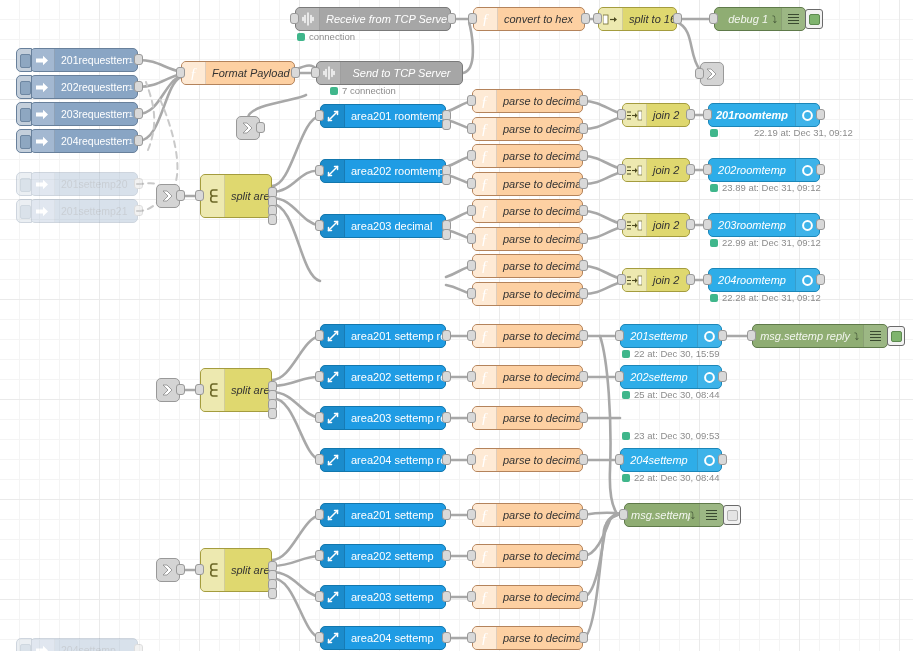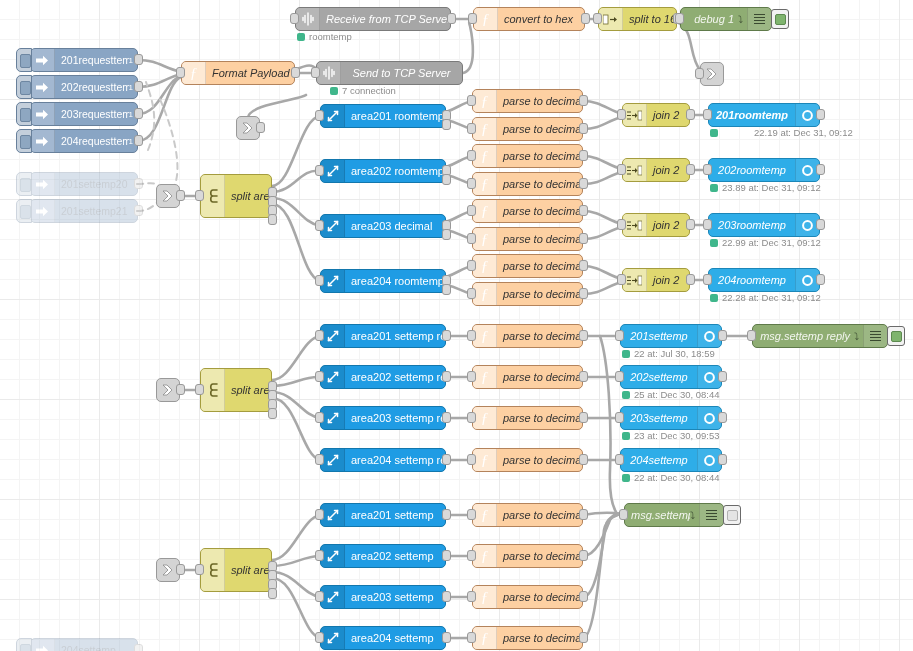--- a/index.html
+++ b/index.html
@@ -253,21 +253,21 @@
             <path d="M1 5.5v3"></path>
             <path d="M11 5.5v3"></path>
           </g>
         </svg>
     </div>
     <div class="lbl">Receive from TCP Server</div>
     <div class="port out"></div>
   </div>
   <div class="status" style="left:297px; top:31px;">
     <span class="dot"></span>
-    <span>roomtemp</span>
+    <span>connection</span>
   </div>
 
   <div class="node n-func" style="left:473px; top:7px; width:112px;">
     <div class="port in"></div>
     <div class="icon">
       <span style="font-family:'Liberation Serif',serif; font-style:italic; font-size:15px; color:#fff; line-height:1;">ƒ</span>
     </div>
     <div class="lbl">convert to hex</div>
     <div class="port out"></div>
   </div>
@@ -278,21 +278,21 @@
       <svg class="gl" width="15" height="11" viewBox="0 0 15 11">
           <rect x="0" y="1" width="5" height="9" fill="#fff" stroke="#6f6a2a" stroke-width="0.8"></rect>
           <path d="M7 5.5h4" stroke="#4d4a20" stroke-width="1.2"></path>
           <path d="M11 3l3 2.5-3 2.5z" fill="#4d4a20"></path>
         </svg>
     </div>
     <div class="lbl">split to 16</div>
     <div class="port out"></div>
   </div>
 
-  <div class="node n-green" style="left:680px; top:7px; width:92px;justify-content:space-between;">
+  <div class="node n-green" style="left:714px; top:7px; width:92px;justify-content:space-between;">
     <div class="port in"></div>
     <div class="lbl">debug 1</div>
     <span style="color:#3e4f33;font-size:10px;padding-right:4px;">⤵</span>
     <div class="icon right">
       <div class="stripes">
           <i></i>
           <i></i>
           <i></i>
           <i></i>
         </div>
@@ -652,35 +652,20 @@
           <circle cx="6.5" cy="6.5" r="4.4" fill="none" stroke="#fff" stroke-width="2"></circle>
         </svg>
     </div>
     <div class="port out"></div>
   </div>
   <div class="status" style="left:710px; top:237px;">
     <span class="dot"></span>
     <span>22.99 at: Dec 31, 09:12</span>
   </div>
 
-  <div class="node n-blue" style="left:320px; top:269px; width:126px;">
-    <div class="port in"></div>
-    <div class="icon">
-      <svg class="gl" width="12" height="12" viewBox="0 0 12 12">
-          <g stroke="#fff" stroke-width="1.5" fill="none" stroke-linecap="round">
-            <path d="M1.5 10.5L10.5 1.5"></path>
-            <path d="M7.5 1.5h3v3"></path>
-            <path d="M4.5 10.5h-3v-3"></path>
-          </g>
-        </svg>
-    </div>
-    <div class="lbl">area204 roomtemp</div>
-    <div class="port out" style="top:5px; margin-top:0;"></div>
-    <div class="port out" style="top:14px; margin-top:0;"></div>
-  </div>
   <div class="node n-func" style="left:472px; top:254px; width:111px;">
     <div class="port in"></div>
     <div class="icon">
         <span style="font-family:'Liberation Serif',serif;font-style:italic;font-size:15px;color:#fff;line-height:1;">ƒ</span>
       </div>
     <div class="lbl" style="text-align:center;">parse to decimal</div>
     <div class="port out"></div>
   </div>
   <div class="node n-func" style="left:472px; top:282px; width:111px;">
     <div class="port in"></div>
@@ -745,21 +730,21 @@
     <div class="lbl">201settemp</div>
     <div class="icon right">
       <svg class="gl" width="13" height="13" viewBox="0 0 13 13">
           <circle cx="6.5" cy="6.5" r="4.4" fill="none" stroke="#fff" stroke-width="2"></circle>
         </svg>
     </div>
     <div class="port out"></div>
   </div>
   <div class="status" style="left:622px; top:348px;">
     <span class="dot"></span>
-    <span>22 at: Jul 30, 18:59</span>
+    <span>22 at: Dec 30, 15:59</span>
   </div>
   <div class="node n-green" style="left:752px; top:324px; width:136px;">
     <div class="port in"></div>
     <div class="lbl">msg.settemp reply</div>
     <span style="color:#3e4f33;font-size:10px;padding-right:4px;">⤵</span>
     <div class="icon right">
       <div class="stripes">
           <i></i>
           <i></i>
           <i></i>
@@ -823,30 +808,20 @@
     <div class="port out"></div>
   </div>
   <div class="node n-func" style="left:472px; top:406px; width:111px;">
     <div class="port in"></div>
     <div class="icon">
         <span style="font-family:'Liberation Serif',serif;font-style:italic;font-size:15px;color:#fff;line-height:1;">ƒ</span>
       </div>
     <div class="lbl" style="text-align:center;">parse to decimal</div>
     <div class="port out"></div>
   </div>
-  <div class="node n-blueout" style="left:620px; top:406px; width:102px;">
-    <div class="port in"></div>
-    <div class="lbl">203settemp</div>
-    <div class="icon right">
-      <svg class="gl" width="13" height="13" viewBox="0 0 13 13">
-          <circle cx="6.5" cy="6.5" r="4.4" fill="none" stroke="#fff" stroke-width="2"></circle>
-        </svg>
-    </div>
-    <div class="port out"></div>
-  </div>
   <div class="status" style="left:622px; top:430px;">
     <span class="dot"></span>
     <span>23 at: Dec 30, 09:53</span>
   </div>
 
   <div class="node n-blue" style="left:320px; top:448px; width:126px;">
     <div class="port in"></div>
     <div class="icon">
       <svg class="gl" width="12" height="12" viewBox="0 0 12 12">
           <g stroke="#fff" stroke-width="1.5" fill="none" stroke-linecap="round">

